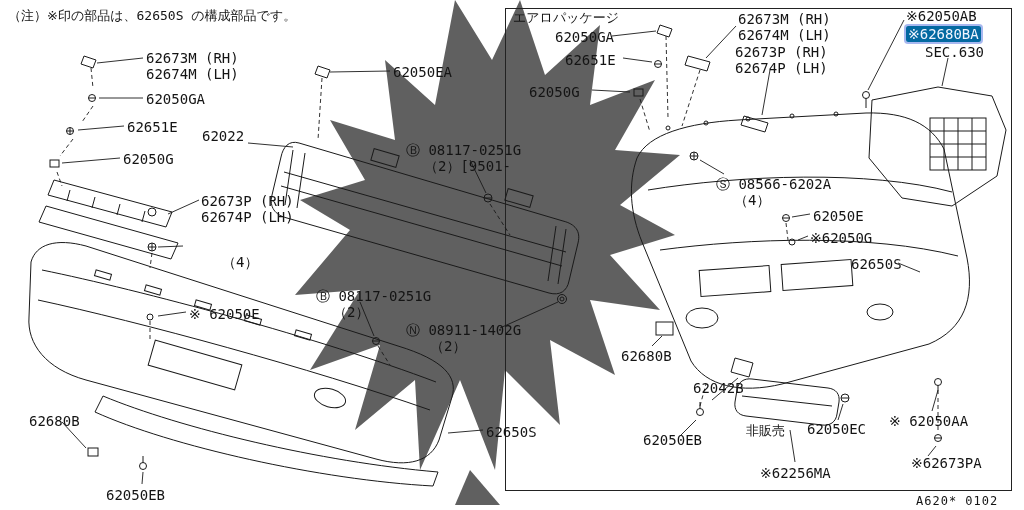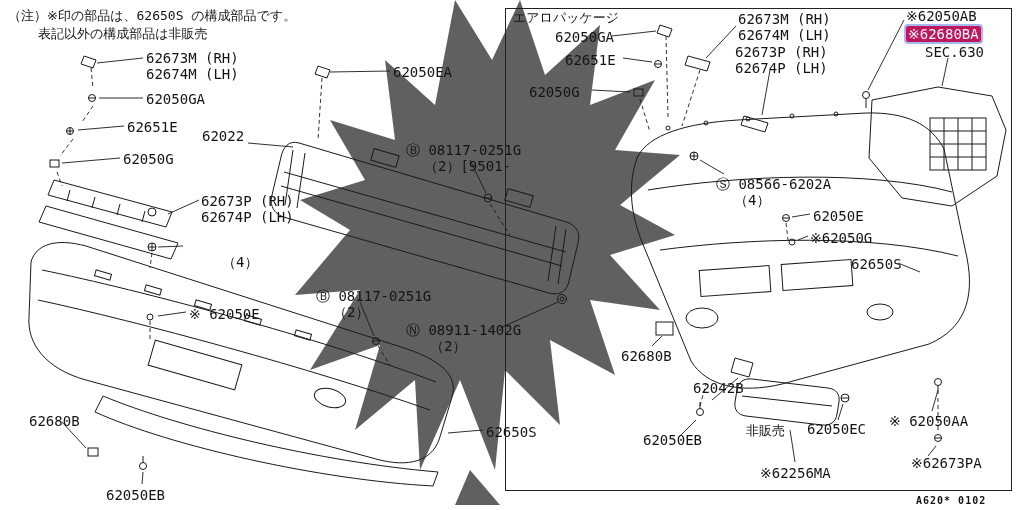--- a/index.html
+++ b/index.html
@@ -9,24 +9,24 @@
     position:relative; width:1020px; height:510px;
     background:#ffffff; overflow:hidden;
   }
   svg.art { position:absolute; left:0; top:0; }
   .lbl {
     position:absolute; font-size:14px; line-height:16px;
     color:#141414; white-space:nowrap;
   }
   .jp { font-size:13px; }
   .hl {
-    background:#be185d; color:#f2f5ff; padding:0 2px; border-radius:2px;
+    background:#0369a1; color:#f2f5ff; padding:0 2px; border-radius:2px;
     box-shadow:0 0 0 2px rgba(96,126,228,0.55);
   }
-  .code { font-size:10px; letter-spacing:1px;font-weight:bold; }
+  .code { font-size:12px; letter-spacing:1px; }
 </style>
 </head>
 <body>
 
 <div class="canvas">
 
   <svg class="art" width="1024" height="510" viewBox="0 0 1024 510">
 
     <g fill="#4f4f4f" opacity="0.9">
       <path d="M455,0 L492,60 L520,0 L545,75 L600,25 L590,105 L655,80 L615,150
@@ -199,21 +199,20 @@
         <path d="M700,70 L682,126"></path>
         <path d="M640,99 L650,132"></path>
         <path d="M786,223 L788,240"></path>
         <path d="M700,406 L706,384"></path>
         <path d="M938,398 L938,430"></path>
       </g>
     </g>
   </svg>
 
   <div class="lbl jp" style="left:8px;top:8px">（注）※印の部品は、62650S の構成部品です。</div>
-  <div class="lbl jp" style="left:38px;top:26px">表記以外の構成部品は非販売</div>
 
   <div class="lbl" style="left:146px;top:50px">62673M (RH)</div>
   <div class="lbl" style="left:146px;top:66px">62674M (LH)</div>
   <div class="lbl" style="left:146px;top:91px">62050GA</div>
   <div class="lbl" style="left:127px;top:119px">62651E</div>
   <div class="lbl" style="left:123px;top:151px">62050G</div>
   <div class="lbl" style="left:202px;top:128px">62022</div>
   <div class="lbl" style="left:393px;top:64px">62050EA</div>
   <div class="lbl" style="left:406px;top:142px">Ⓑ 08117-0251G</div>
   <div class="lbl" style="left:424px;top:158px">（2）[9501-</div>

